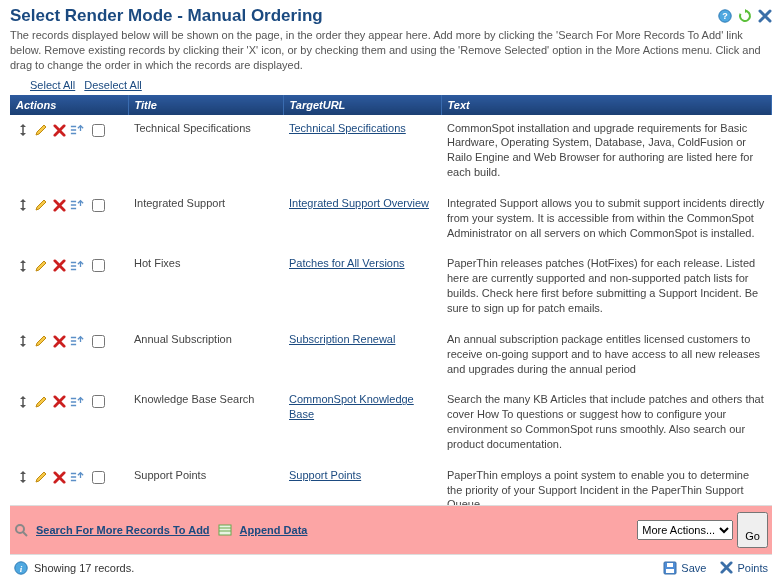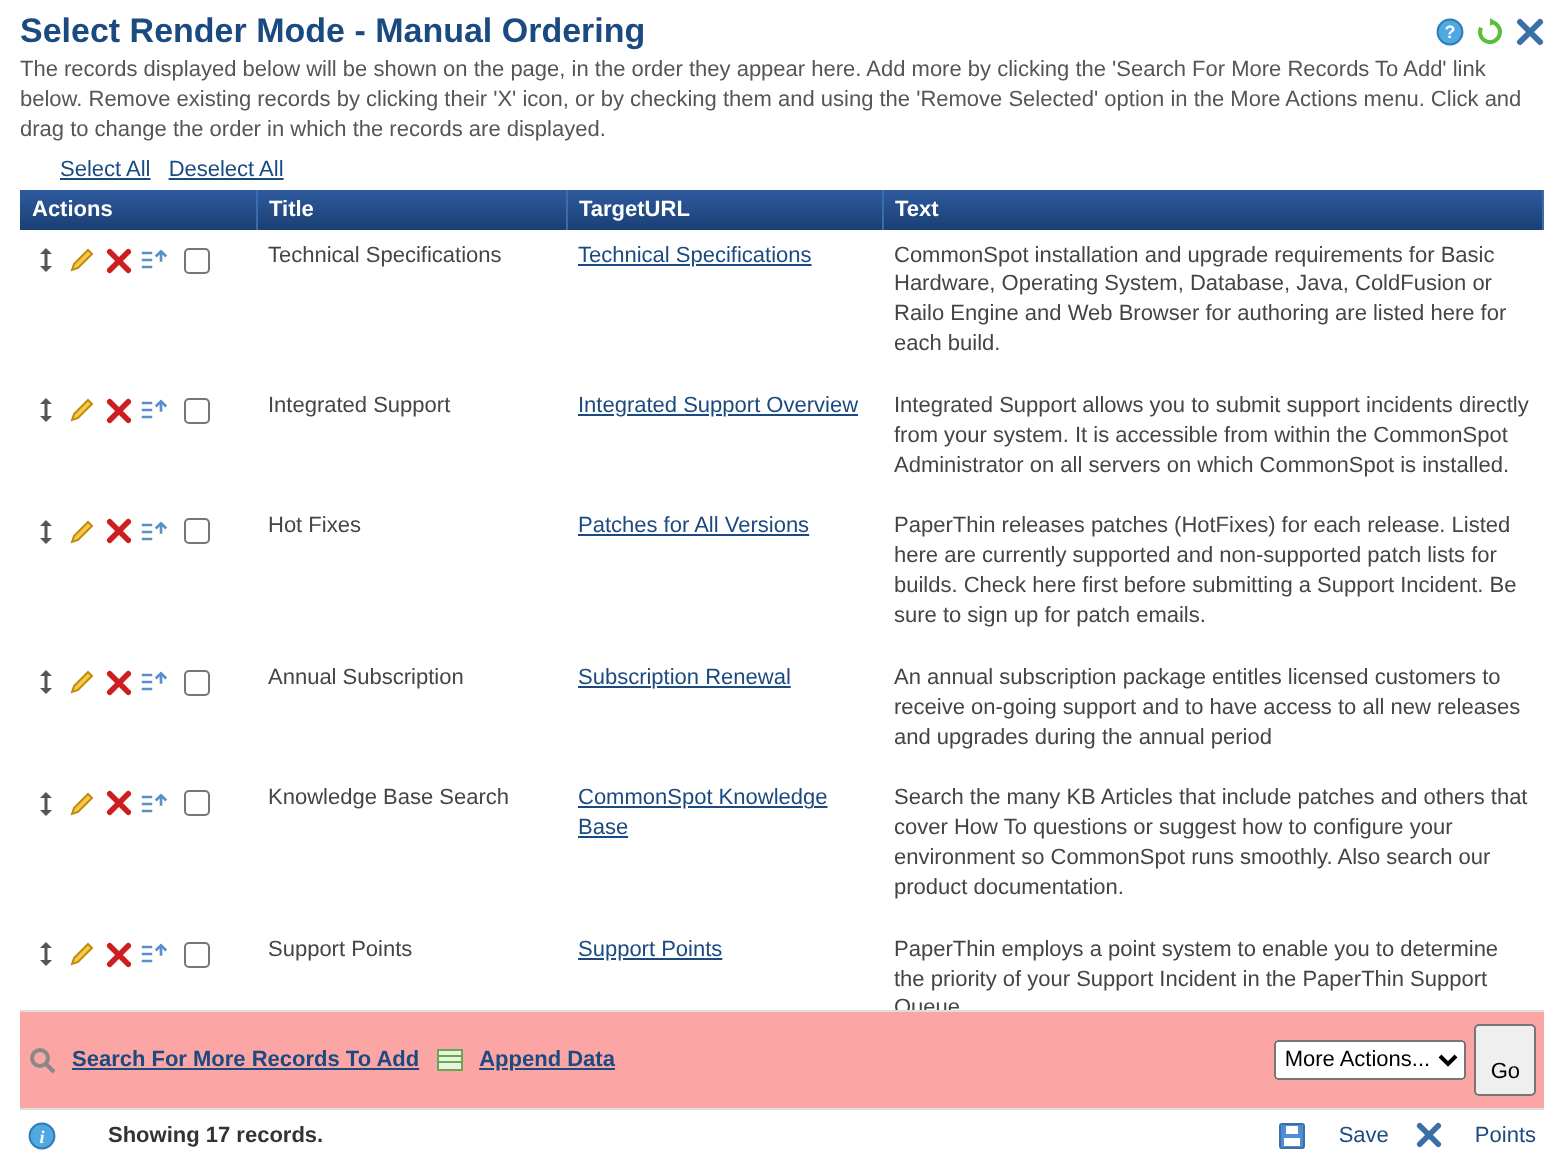--- a/index.html
+++ b/index.html
@@ -41,20 +41,21 @@
     table-layout: fixed;
   }
   table.grid thead th {
     background: linear-gradient(#2d5a9e, #1b3f73);
     color: #fff;
     text-align: left;
     font-weight: bold;
     font-size: 11px;
     padding: 4px 6px;
     border-right: 1px solid #3a6cb0;
+    font-style: italic;
   }
   table.grid td {
     padding: 6px 6px 10px 6px;
     vertical-align: top;
     border-bottom: 0;
     font-size: 11px;
     color: #444;
     line-height: 1.35;
   }
   .actions-col { width: 118px; }
@@ -98,31 +99,31 @@
     height: 20px;
     padding: 16px 6px;
   }
   .status-bar {
     display: flex;
     align-items: center;
     padding: 6px 4px 10px 4px;
     border-top: 1px solid #ddd;
     gap: 6px;
   }
-  .status-bar .msg { font-weight: bold; color: #333; margin-left: 20px; }
+  .status-bar .msg { font-weight: normal; color: #333; }
   .right-btns {
     margin-left: auto;
     display: flex;
     gap: 14px;
     align-items: center;
   }
   .btn-like {
     display: inline-flex;
     align-items: center;
-    gap: 16px;
+    gap: 4px;
     color: #1b4a80;
     cursor: pointer;
     font-size: 11px;
   }
   .overflow-y { max-height: 390px; overflow-y: auto; overflow-x: hidden; }
   svg { display: block; }
 </style>
 </head>
 <body>
 

